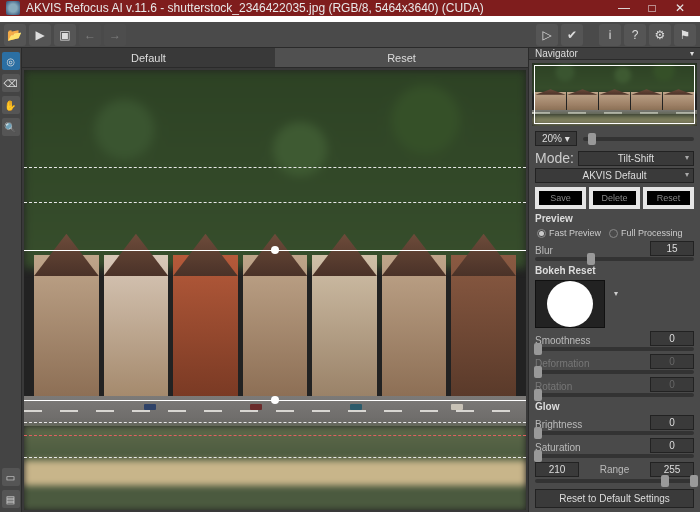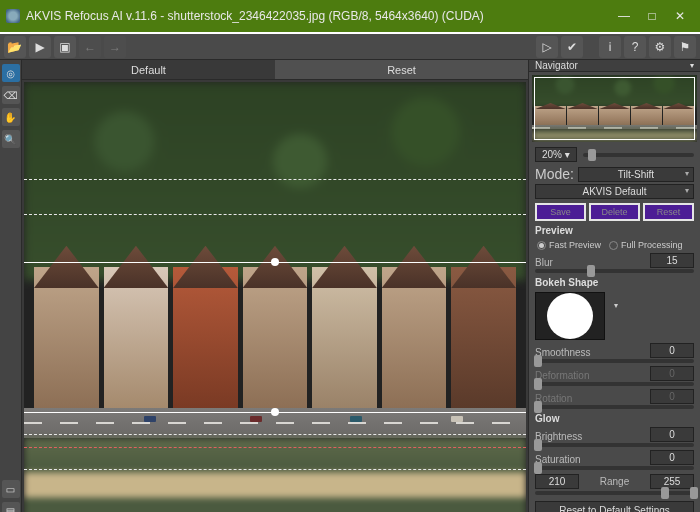--- a/index.html
+++ b/index.html
@@ -1,17 +1,17 @@
 <!DOCTYPE html>
 <html><head>
 <meta charset="utf-8">
 <style>
   * { box-sizing: border-box; margin: 0; padding: 0; font-family: "Segoe UI", Tahoma, sans-serif; }
   body { background: #3a3a3a; color: #ccc; font-size: 11px; width: 700px; height: 512px; overflow: hidden; }
-  .titlebar { height: 34px; background: #4d7c0f; display: flex; align-items: center; padding: 0 6px; border-bottom: 2px solid #ffffff; }
+  .titlebar { height: 22px; background: #7f1d1d; display: flex; align-items: center; padding: 0 6px; border-bottom: 6px solid #ffffff; }
   .titlebar .icon { width: 14px; height: 14px; background: radial-gradient(circle,#8ab 40%,#468 80%); border-radius: 2px; margin-right: 6px; }
   .titlebar .title { flex: 1; color: #e8e8e8; font-size: 12px; }
   .titlebar .win-btn { width: 28px; height: 20px; display:flex;align-items:center;justify-content:center;color:#e8e8e8;font-size:12px;cursor:pointer; }
   .toolbar { height: 26px; background: #4a4a4a; display:flex;align-items:center;padding:0 4px;border-bottom:1px solid #2a2a2a; gap:3px;}
   .tb-btn { width:22px;height:22px;border-radius:3px;background:#555;display:flex;align-items:center;justify-content:center;color:#ddd;cursor:pointer;font-size:12px; }
   .tb-btn.dim{opacity:.35;cursor:default}
   .tb-right{margin-left:auto;display:flex;gap:3px}
   .main { display:flex; height:calc(512px - 22px - 26px); }
   .left-tools{width:22px;background:#444;display:flex;flex-direction:column;align-items:center;padding-top:4px;gap:4px;border-right:1px solid #2a2a2a;}
   .lt{width:18px;height:18px;border-radius:2px;background:#555;display:flex;align-items:center;justify-content:center;cursor:pointer;font-size:10px;color:#ddd}
@@ -51,21 +51,21 @@
   .nav-box{position:absolute;inset:2px;border:1px solid #fff}
   .zoom-row{display:flex;align-items:center;gap:6px;padding:2px 6px}
   .zoom-lbl{background:#3a3a3a;border:1px solid #222;padding:1px 6px;color:#ddd;font-size:10px;min-width:40px;text-align:center;cursor:pointer}
   .slider{flex:1;height:4px;background:#333;border-radius:2px;position:relative;cursor:pointer}
   .slider .knob{position:absolute;width:8px;height:12px;background:#999;border-radius:2px;top:-4px;transform:translateX(-50%)}
   .row{display:flex;align-items:center;padding:2px 6px;gap:4px}
   .row label{color:#ccc;font-size:14px}
   .select{flex:1;background:#3a3a3a;border:1px solid #222;color:#ddd;font-size:10px;padding:1px 4px;text-align:center;position:relative;cursor:pointer}
   .select::after{content:"▾";position:absolute;right:4px;top:1px;font-size:8px;color:#aaa}
   .btn3{display:flex;gap:3px;padding:2px 6px}
-  .pbtn{flex:1;background:#4c1d95;border:2px solid #e5e5e5;color:#888;font-size:9px;padding:2px 0;text-align:center;cursor:pointer}
+  .pbtn{flex:1;background:#000000;border:4px solid #e5e5e5;color:#888;font-size:9px;padding:2px 0;text-align:center;cursor:pointer}
   .section{padding:2px 6px;color:#ddd;font-size:10px;font-weight:bold}
   .radio-row{display:flex;gap:8px;padding:2px 8px;font-size:9px;color:#ccc}
   .radio{display:flex;align-items:center;gap:3px;cursor:pointer}
   .radio .dot{width:9px;height:9px;border-radius:50%;border:1px solid #888;display:flex;align-items:center;justify-content:center}
   .radio.sel .dot::after{content:"";width:5px;height:5px;border-radius:50%;background:#ccc}
   .param{display:flex;align-items:flex-end;padding:1px 6px;gap:4px}
   .param .pl{flex:1;color:#bbb;font-size:10px}
   .param.dim .pl{color:#777}
   .numbox{width:44px;background:#3a3a3a;border:1px solid #222;color:#ddd;text-align:center;font-size:10px;padding:1px 0}
   .param.dim .numbox{color:#666}
@@ -213,21 +213,21 @@
     <div class="param">
         <span class="pl">Blur</span>
         <span class="numbox">15</span>
       </div>
     <div class="pslider">
         <div class="slider">
           <div class="knob" id="k-blur" style="left: 35%;"></div>
         </div>
       </div>
 
-    <div class="section">Bokeh Shape</div>
+    <div class="section">Bokeh Reset</div>
     <div class="bokeh-box">
       <div class="circle"></div>
       <span class="dd">▾</span>
     </div>
 
     <div class="param">
         <span class="pl">Smoothness</span>
         <span class="numbox">0</span>
       </div>
     <div class="pslider">

